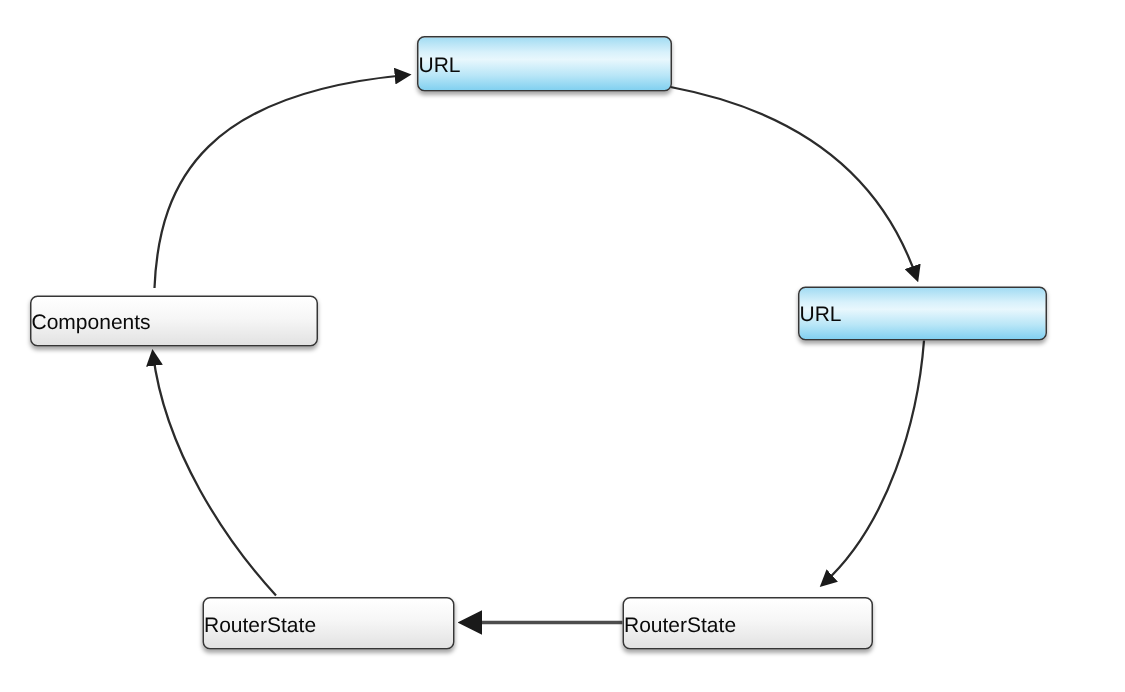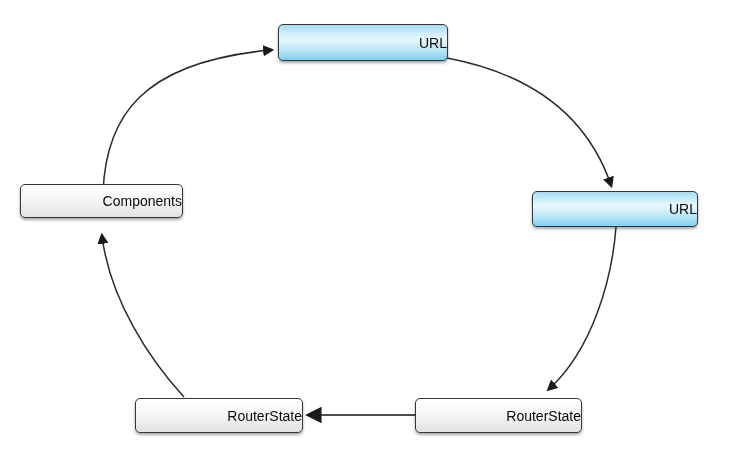--- a/index.html
+++ b/index.html
@@ -32,37 +32,37 @@
     stroke: #4d4d4d;
     stroke-width: 2.2;
   }
   .node {
     position: absolute;
     box-sizing: border-box;
     border: 1.5px solid #363636;
     border-radius: 5px;
     display: flex;
     align-items: center;
-    justify-content: flex-end;
+    justify-content: flex-start;
     box-shadow: 0 2px 3px rgba(0,0,0,0.35);
     font-size: 14px;
     color: #0a0a0a;
   }
   .node-blue {
     background: linear-gradient(180deg,
       #a3dcf3 0%, #d8f1fb 28%, #e8f7fd 42%,
       #b9e6f7 72%, #82d0f0 100%);
   }
   .node-gray {
     background: linear-gradient(180deg,
       #ffffff 0%, #f6f6f6 45%, #e2e2e2 100%);
   }
   .node-url-top        { left: 278px; top: 24px;  width: 170px; height: 37px; }
   .node-url-right      { left: 532px; top: 191px; width: 166px; height: 36px; }
-  .node-components     { left: 20px;  top: 184px; width: 163px; height: 34px; }
+  .node-components     { left: 20px;  top: 197px; width: 192px; height: 34px; }
   .node-rs-left        { left: 135px; top: 398px; width: 168px; height: 35px; }
   .node-rs-right       { left: 415px; top: 398px; width: 167px; height: 35px; }
   .edge-label {
     position: absolute;
     left: 561px;
     top: 66px;
     width: 106px;
     text-align: center;
     font-size: 14px;
     line-height: 19px;

